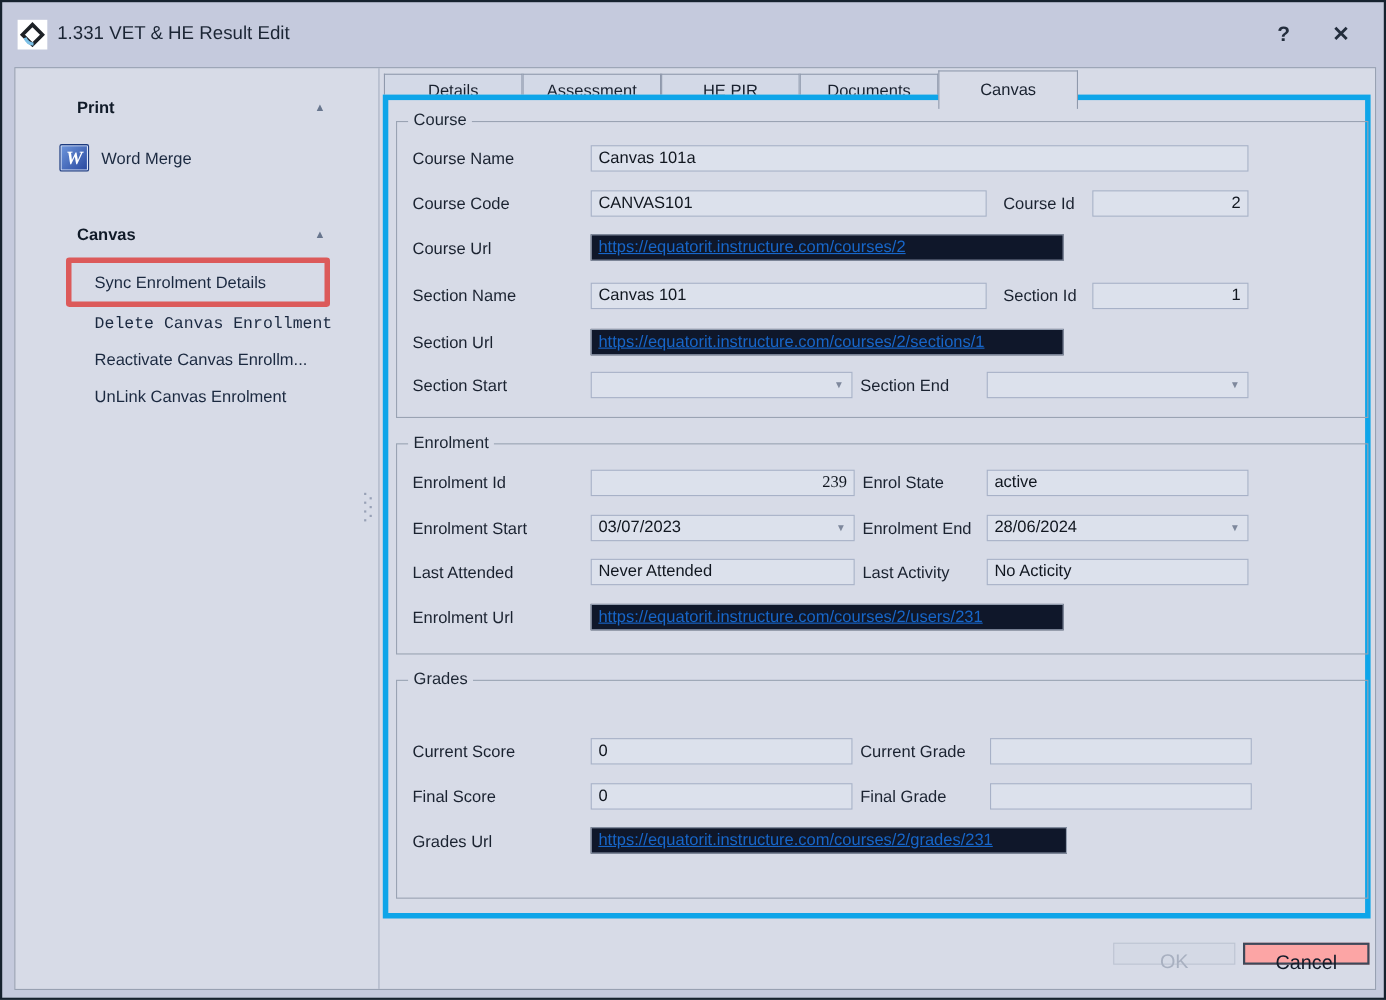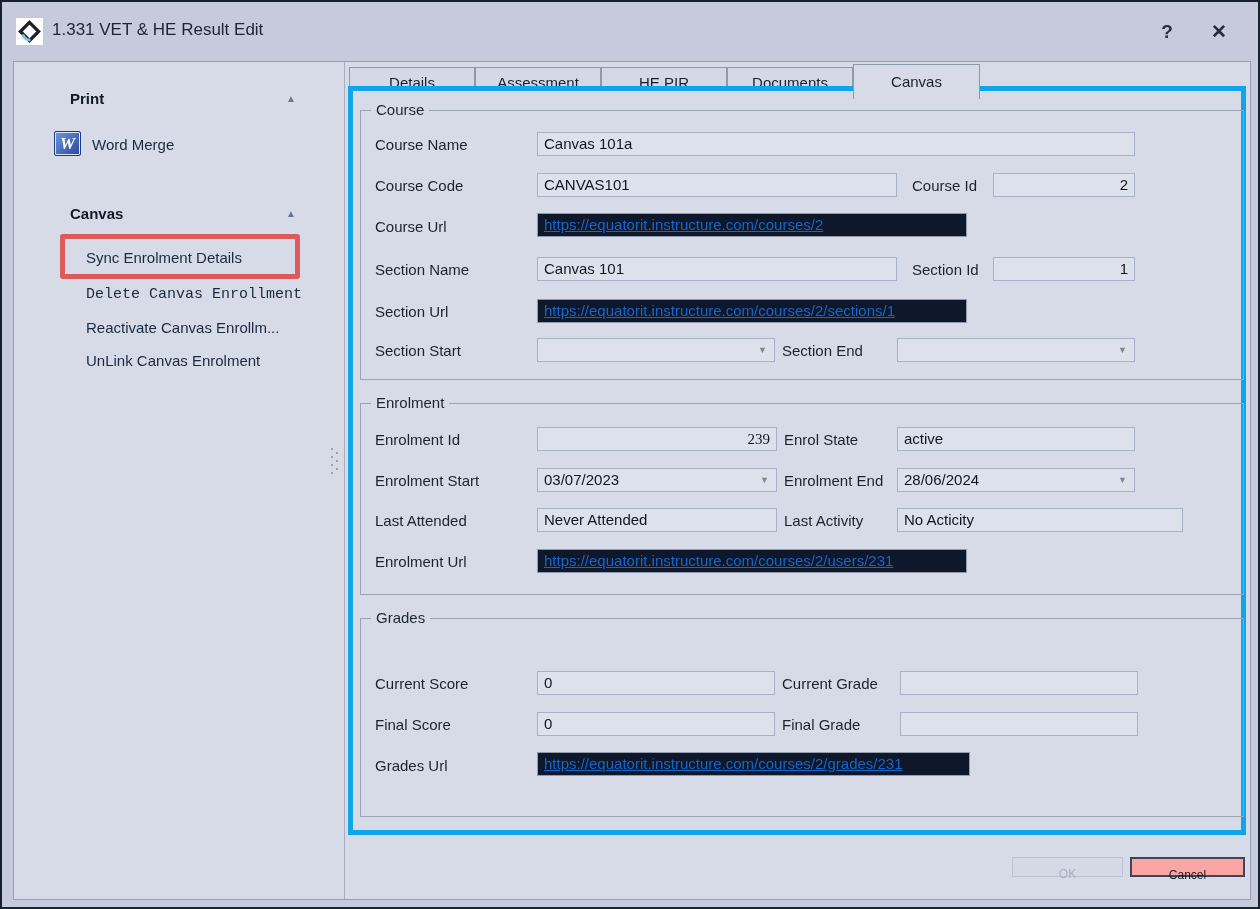--- a/index.html
+++ b/index.html
@@ -65,21 +65,21 @@
          font-size:15px; color:#10161f; line-height:22px; padding:0 6px; white-space:nowrap;
          overflow:hidden; }
   .fld.num { text-align:right; }
   .fld.url { background:#0f172a; border-color:#929cae; }
   .fld.url a { color:#1766c9; text-decoration:underline; cursor:pointer; }
   .fld.dd { padding-right:22px; }
   .dd-arrow { position:absolute; right:7px; top:0; font-size:9px; color:#7e889c;
               line-height:22px; cursor:pointer; }
 
   
-  .btn { position:absolute; top:795px; height:20px; font-size:12px; text-align:center;
+  .btn { position:absolute; top:795px; height:20px; font-size:18px; text-align:center;
          line-height:33px; cursor:pointer; }
   .btn-ok { left:998px; width:111px; background:#d4d9e5; border:1px solid #bcc3d2;
             color:#a8b0c0; }
   .btn-cancel { left:1116px; width:115px; background:#fca5a5; border:2px solid #3c4859;
                 color:#141c2a; }
 </style>
 </head>
 <body>
 
 <div class="window">
@@ -181,21 +181,21 @@
       </div>
       <div class="lbl" style="left:431px; top:381px;">Enrolment End</div>
       <div class="fld dd" style="left:544px; top:377px; width:238px;">
         <span>28/06/2024</span>
         <span class="dd-arrow">▼</span>
       </div>
 
       <div class="lbl" style="left:22px; top:421px;">Last Attended</div>
       <div class="fld" style="left:184px; top:417px; width:240px;">Never Attended</div>
       <div class="lbl" style="left:431px; top:421px;">Last Activity</div>
-      <div class="fld" style="left:544px; top:417px; width:286px;">No Acticity</div>
+      <div class="fld" style="left:544px; top:417px; width:238px;">No Acticity</div>
 
       <div class="lbl" style="left:22px; top:462px;">Enrolment Url</div>
       <div class="fld url" style="left:184px; top:458px; width:430px;">
         <a>https://equatorit.instructure.com/courses/2/users/231</a>
       </div>
 
       <div class="grp" style="left:7px; top:527px; width:884px; height:199px;">
         <span class="legend">Grades</span>
       </div>
       <div class="lbl" style="left:22px; top:584px;">Current Score</div>

